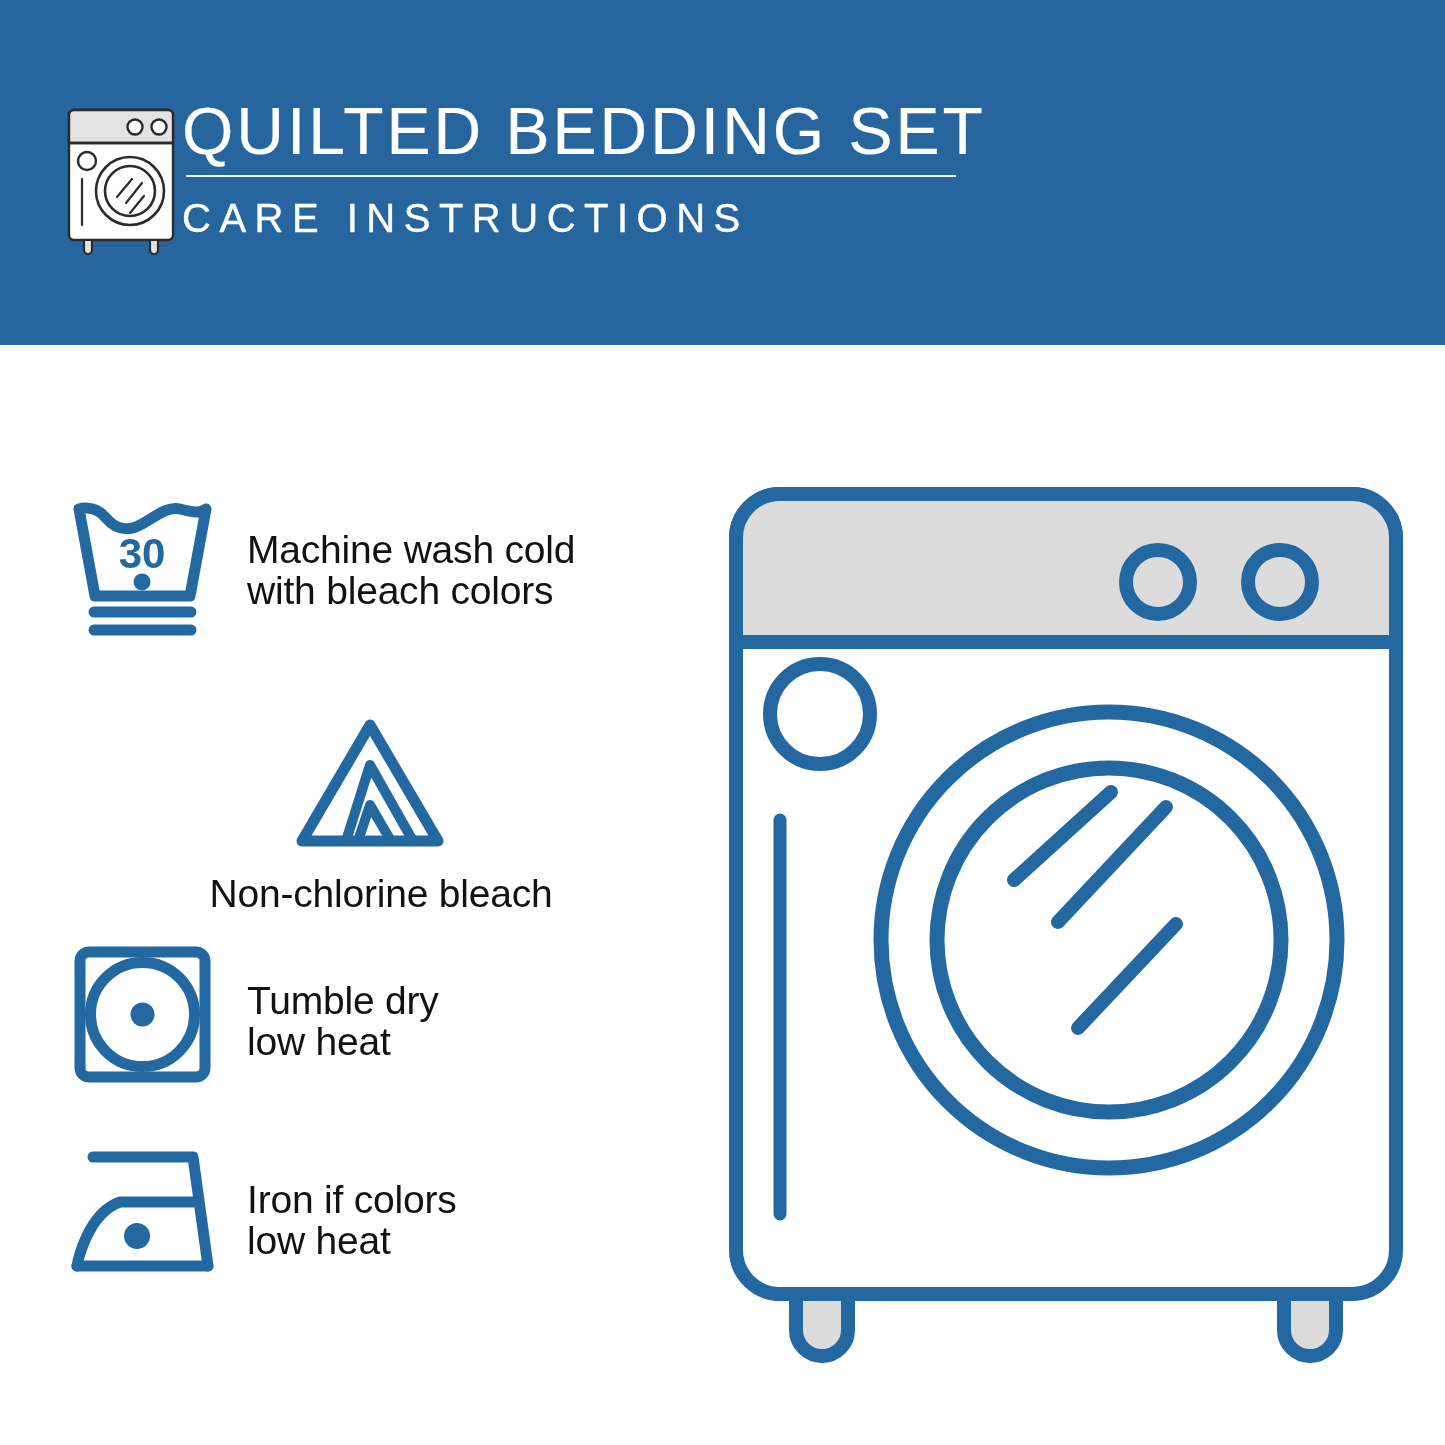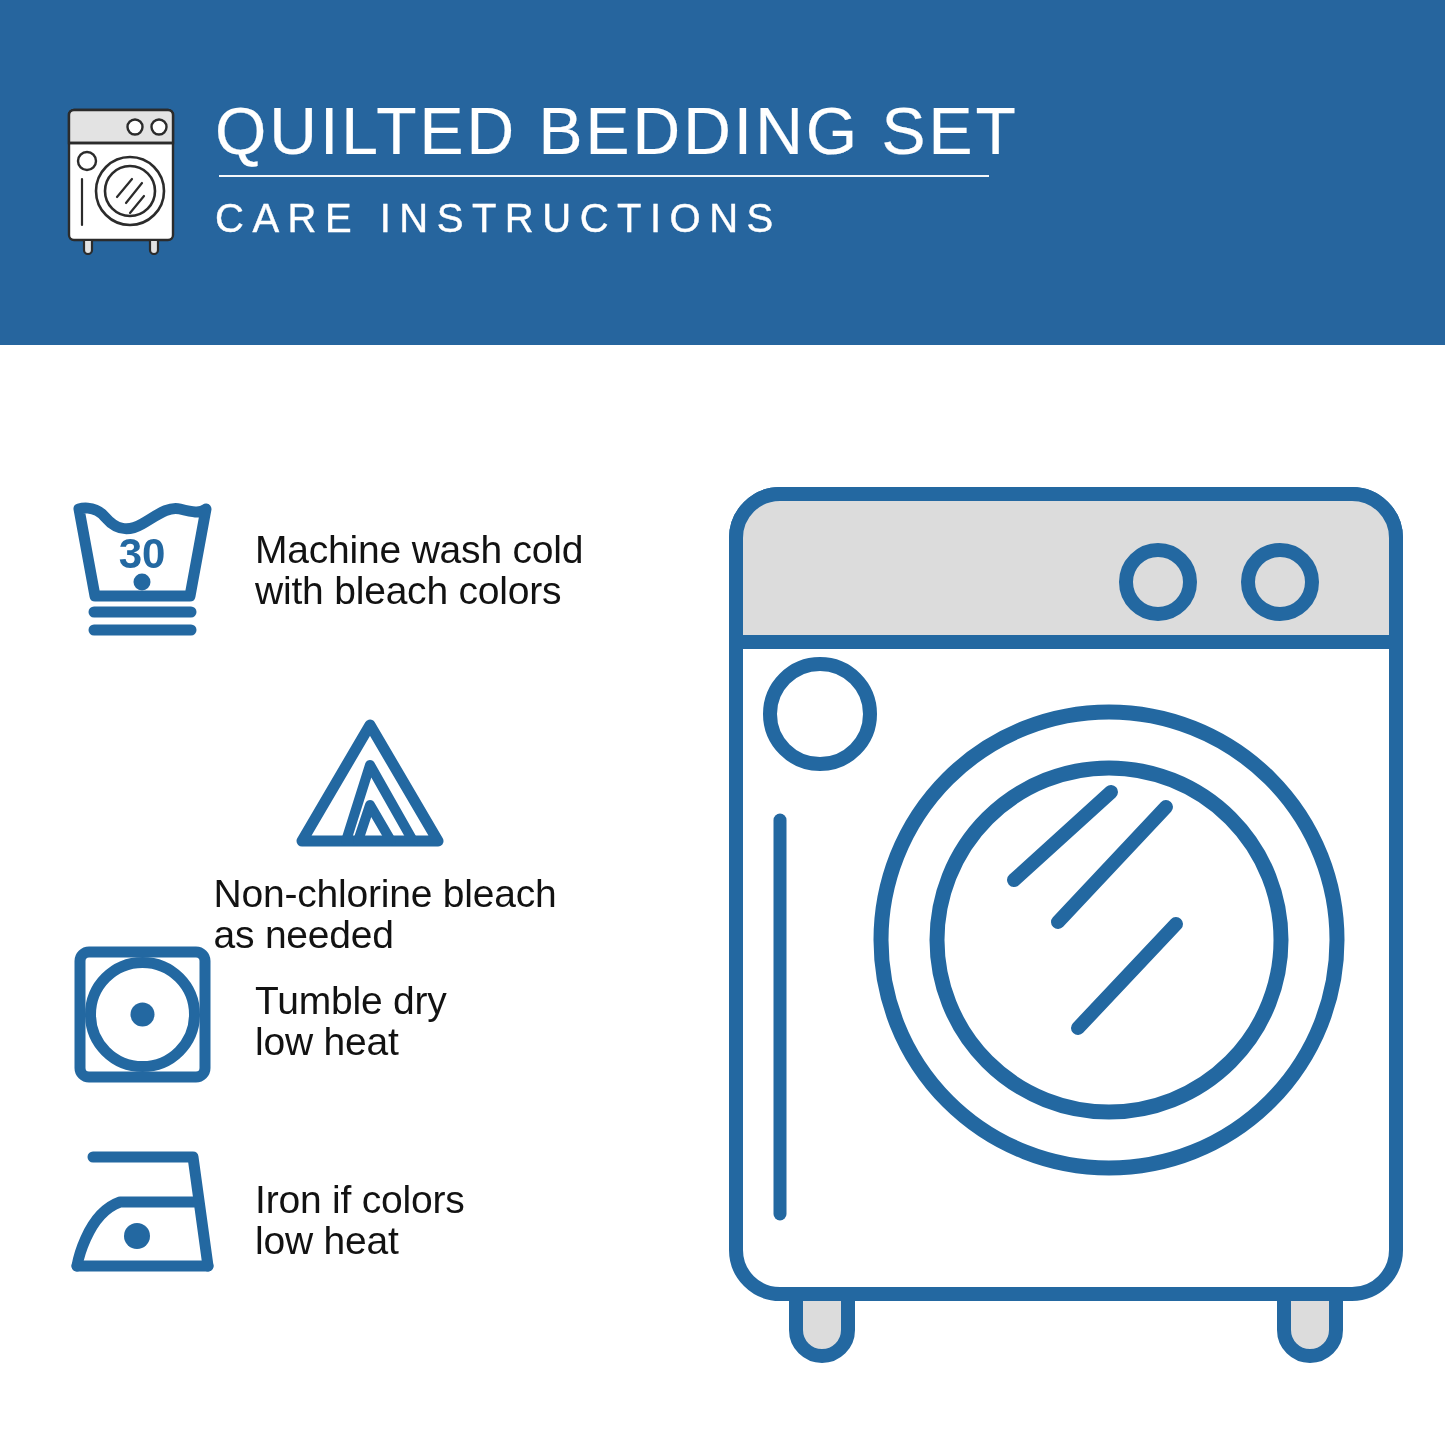--- a/index.html
+++ b/index.html
@@ -36,21 +36,20 @@
     display: flex;
     align-items: flex-start;
   }
   .header-icon {
     width: 122px;
     height: 152px;
     flex: 0 0 auto;
     margin-top: 8px;
   }
   .header-text-block {
-    margin-left: 33px;
     padding-top: 0px;
   }
   .header-title {
     color: #ffffff;
     font-family: "Liberation Sans", sans-serif;
     font-size: 66px;
     font-weight: 300;
     letter-spacing: 3.0px;
     line-height: 72px;
     white-space: nowrap;
@@ -105,21 +104,21 @@
   .care-text {
     margin-left: 22px;
     color: #121212;
     font-family: "Liberation Sans", sans-serif;
     font-size: 39px;
     font-weight: 400;
     line-height: 41px;
     letter-spacing: -0.2px;
     padding-top: 10px;
   }
-  .care-text .ln { display: block; margin-left: 8px; }
+  .care-text .ln { display: block; }
 
   
   .machine-wrap {
     position: absolute;
     left: 706px;
     top: 462px;
     width: 720px;
     height: 920px;
   }
 </style>
@@ -197,21 +196,20 @@
         <svg viewBox="0 0 165 150" width="165" height="150" aria-hidden="true">
           <g fill="none" stroke="#2368A1" stroke-width="11" stroke-linecap="round" stroke-linejoin="round">
             <path d="M82 12 L150 128 L14 128 Z"></path>
             <path d="M82 52 L125 128 L58 128 Z" stroke-width="10"></path>
             <path d="M82 92 L103 128 L70 128 Z" stroke-width="10"></path>
           </g>
         </svg>
       </div>
       <div class="care-text">
         <span class="ln">Non-chlorine bleach</span>
-        <span class="ln">as needed</span>
       </div>
     </div>
 
     <div class="care-row care-row-2">
       <div class="care-icon">
         <svg viewBox="0 0 165 150" width="165" height="150" aria-hidden="true">
           <g fill="none" stroke="#2368A1" stroke-width="11" stroke-linecap="round" stroke-linejoin="round">
             <rect x="20" y="11" width="125" height="125" rx="9" ry="9"></rect>
             <circle cx="82.5" cy="73.5" r="52"></circle>
           </g>

